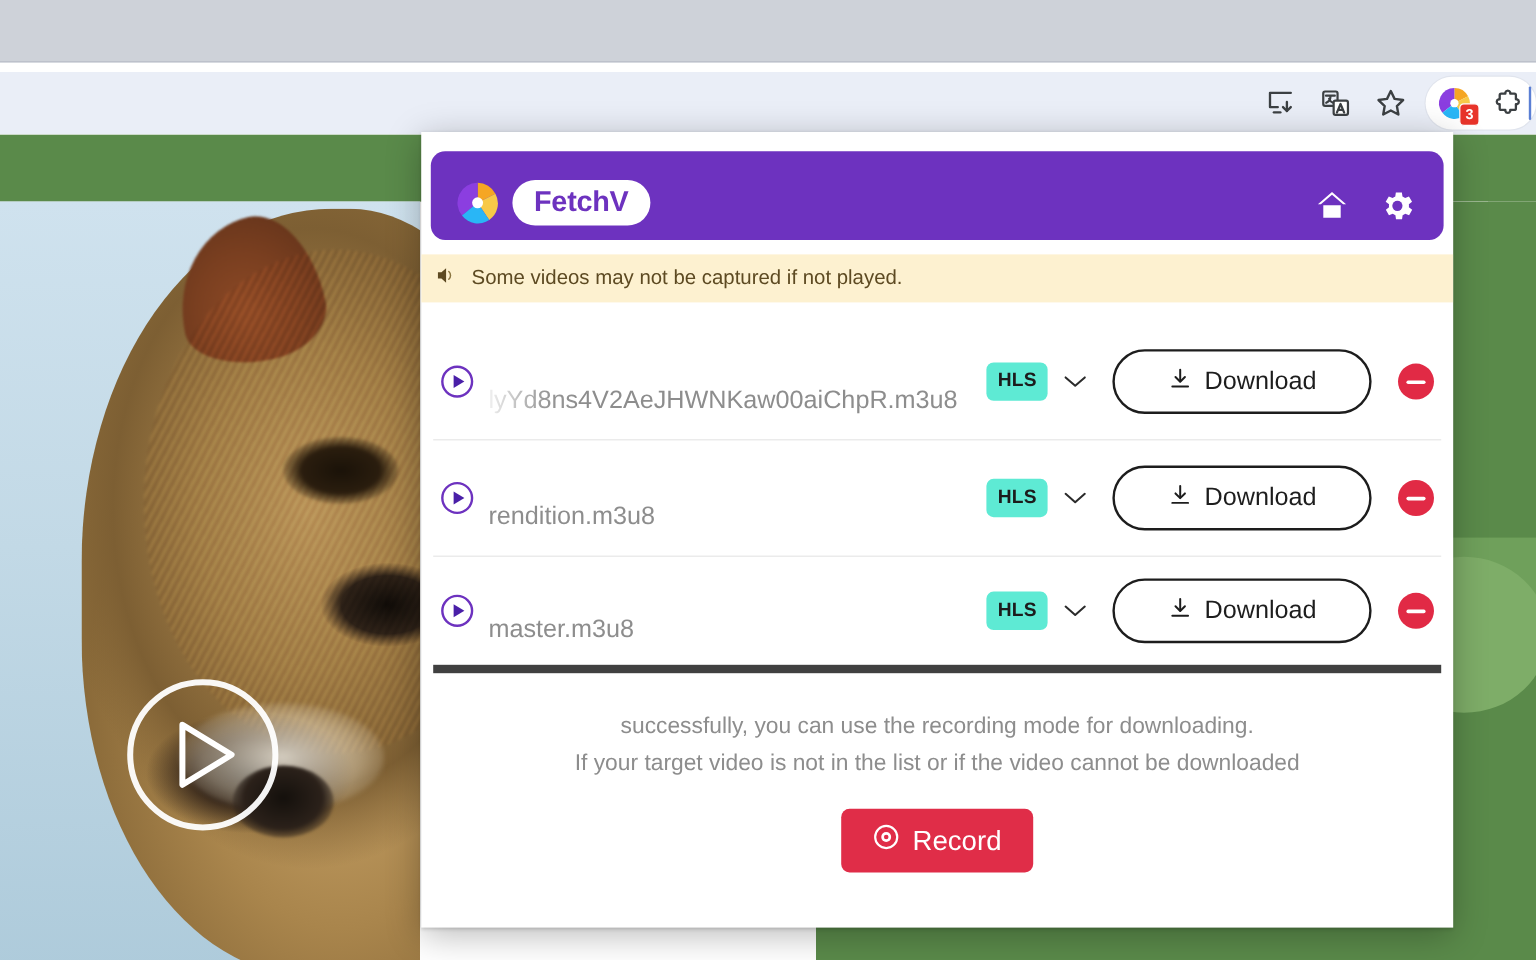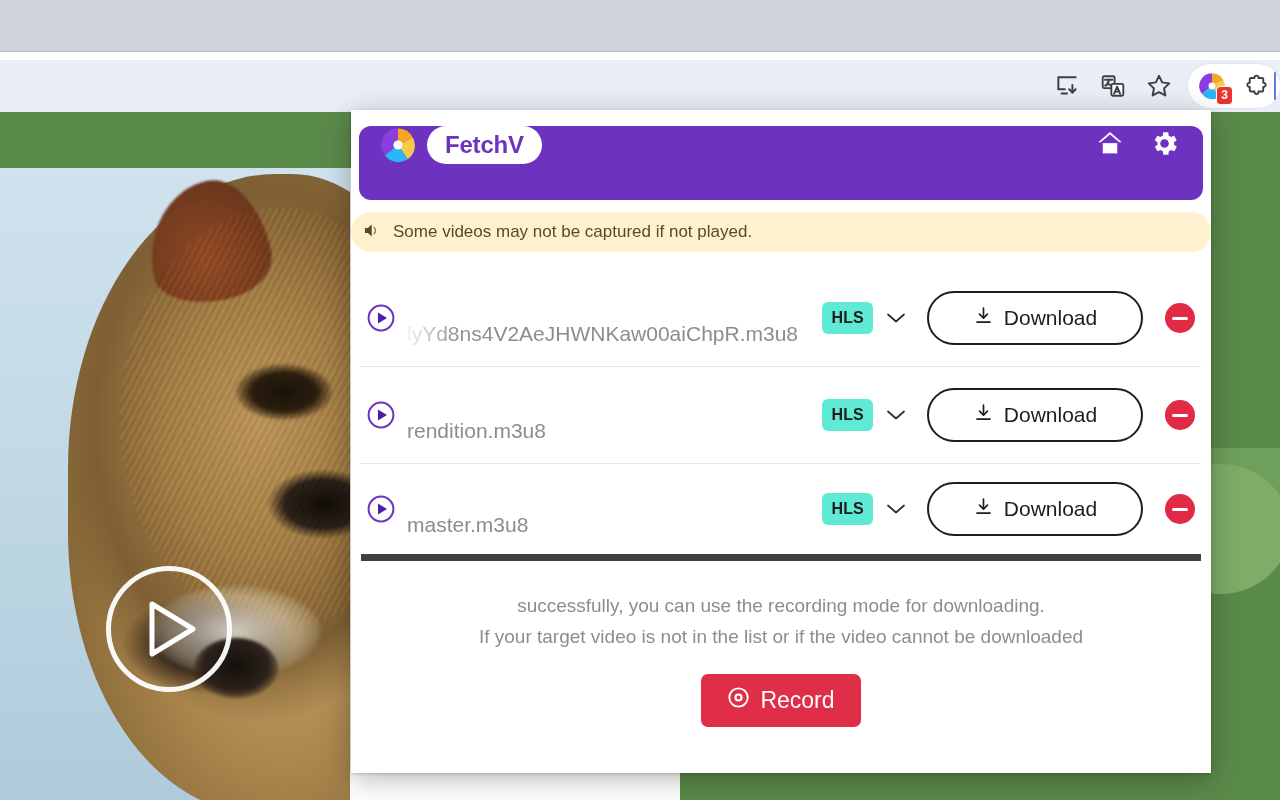--- a/index.html
+++ b/index.html
@@ -269,21 +269,21 @@
     box-shadow: 0 6px 28px rgba(0,0,0,0.28), 0 1px 3px rgba(0,0,0,0.18);
     overflow: hidden;
   }
 
   .popup-header {
     margin: 16px 8px 0 8px;
     height: 74px;
     background: #6d32bf;
     border-radius: 12px;
     display: flex;
-    align-items: flex-start;
+    align-items: flex-end;
     padding: 0 22px 12px 20px;
   }
   .brand {
     display: flex;
     align-items: center;
     gap: 10px;
   }
   .brand-mark {
     width: 38px; height: 38px;
     display: flex; align-items: center; justify-content: center;
@@ -310,21 +310,20 @@
   }
 
   .notice {
     margin-top: 12px;
     background: #fdf1d0;
     height: 40px;
     display: flex;
     align-items: center;
     padding-left: 12px;
     gap: 11px;
-    border-radius: 20px;
   }
   .notice-text {
     font-size: 17px;
     color: #5d4a22;
     font-family: "Liberation Sans", sans-serif;
   }
 
   .list {
     margin-top: 18px;
     padding: 0 10px;

